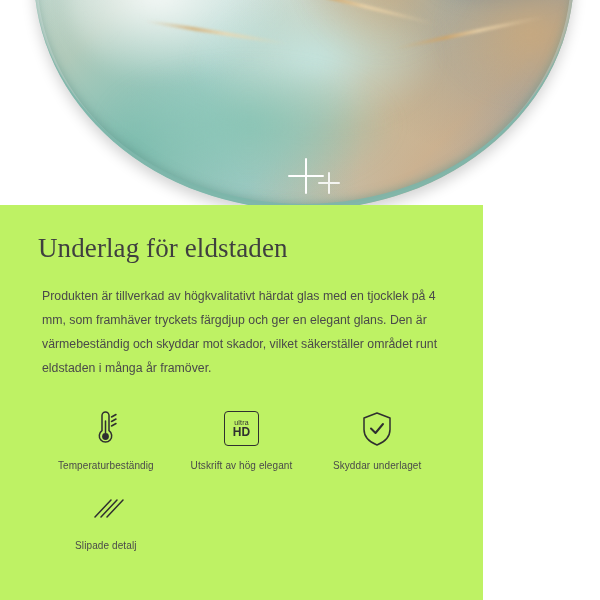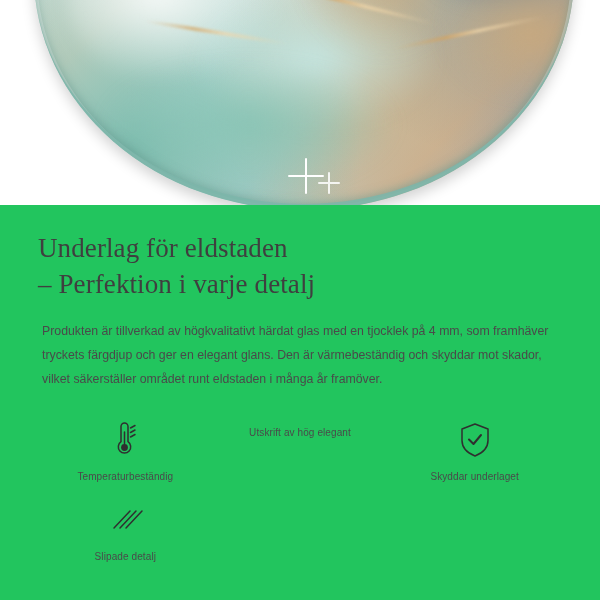--- a/index.html
+++ b/index.html
@@ -9,23 +9,23 @@
   body {
     width: 600px;
     height: 600px;
     background: #ffffff;
     font-family: "Liberation Sans", sans-serif;
     overflow: hidden;
   }
 
   .page {
     position: relative;
-    width: 600px;
+    width: 483px;
     height: 600px;
-    background: #22c55e;
+    background: #bef264;
   }
 
   
   .hero {
     position: relative;
     width: 600px;
     height: 205px;
     overflow: hidden;
     background: #ffffff;
   }
@@ -190,41 +190,46 @@
       <div class="plate-edge"></div>
     </div>
     <div class="plate-rim"></div>
     <div class="sparkle sp1"></div>
     <div class="sparkle sp2"></div>
   </div>
 
   <div class="content">
     <h1 class="headline">
       <span>Underlag för eldstaden</span>
-      <span class="line2">– Perfektion i varje detalj</span>
     </h1>
     <p class="body-text">Produkten är tillverkad av högkvalitativt härdat glas med en tjocklek på 4 mm, som framhäver tryckets färgdjup och ger en elegant glans. Den är värmebeständig och skyddar mot skador, vilket säkerställer området runt eldstaden i många år framöver.</p>
 
     <div class="features">
 
       <div class="feature">
         <div class="feature-icon">
           <svg width="34" height="40" viewBox="0 0 34 40" fill="none" stroke="#2f2f2f" stroke-width="1.5" stroke-linecap="round">
             <path d="M13 6.5a3.5 3.5 0 0 1 7 0v15.2a6.2 6.2 0 1 1-7 0z"></path>
             <line x1="16.5" y1="12" x2="16.5" y2="24"></line>
             <circle cx="16.5" cy="27.5" r="3.4" fill="#2f2f2f" stroke="none"></circle>
             <line x1="22.5" y1="8" x2="27" y2="5.5"></line>
             <line x1="22.5" y1="12.5" x2="27" y2="10"></line>
             <line x1="22.5" y1="17" x2="27" y2="14.5"></line>
           </svg>
         </div>
         <div class="feature-label">Temperaturbeständig</div>
       </div>
 
       <div class="feature">
+        <div class="feature-icon">
+          <div class="ultrahd">
+            <span class="u1">ultra</span>
+            <span class="u2">HD</span>
+          </div>
+        </div>
         <div class="feature-label">Utskrift av hög elegant</div>
       </div>
 
       <div class="feature">
         <div class="feature-icon">
           <svg width="36" height="40" viewBox="0 0 36 40" fill="none" stroke="#2f2f2f" stroke-width="1.5" stroke-linejoin="round">
             <path d="M18 4 L31 9 V20.5 C31 27.5 25.5 33 18 36 C10.5 33 5 27.5 5 20.5 V9 Z"></path>
             <polyline points="12,19.5 16.5,24 24,15" stroke-width="2" stroke-linecap="round"></polyline>
           </svg>
         </div>

